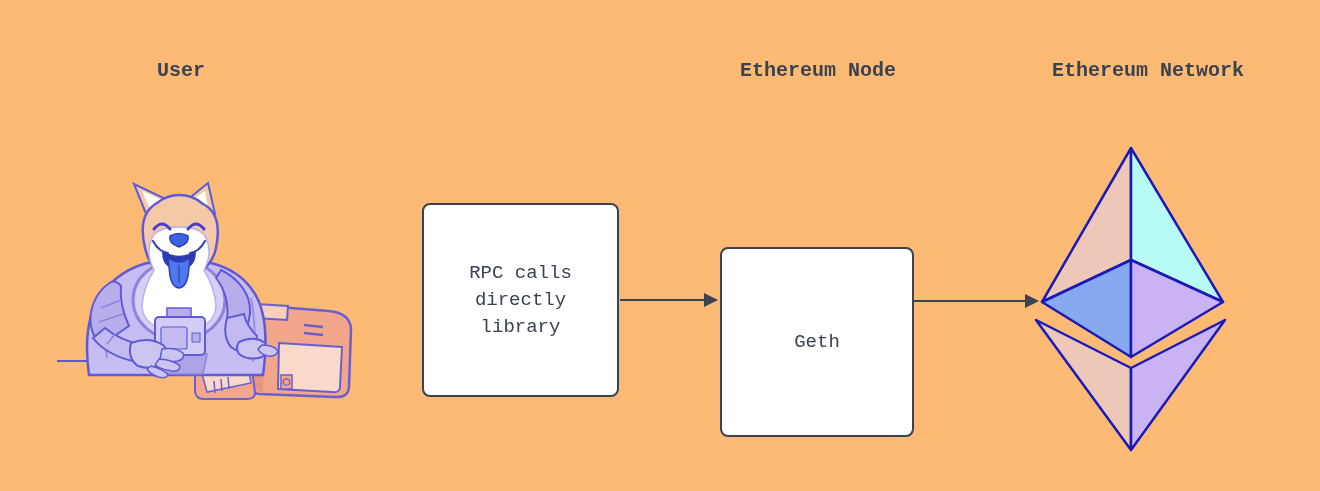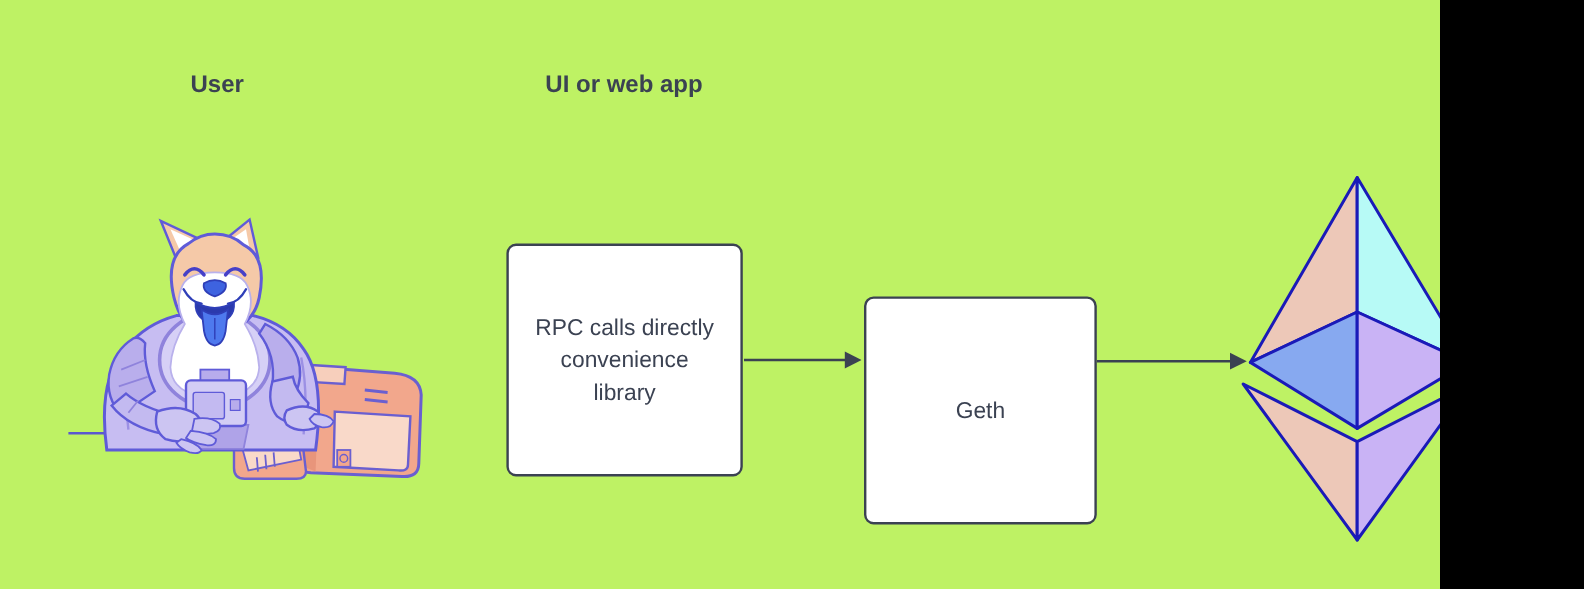--- a/index.html
+++ b/index.html
@@ -1,17 +1,17 @@
 <!DOCTYPE html>
 <html style="--label-text: #3B4252; --box-border: #3B4252; --box-fill: #FFFFFF; --arrow: #3B4252; --eth-peach: #EDC8B8; --eth-cyan: #B7FAF6; --eth-blue: #87A9F0; --eth-purple: #C9B3F5; --eth-outline: #1A1AB8;"><head>
 <meta charset="utf-8">
 <style>
   html,body{margin:0;padding:0;background:#000;}
-  #canvas{position:relative;width:1200px;height:491px;background:#bef264;overflow:hidden;
-          font-family:Liberation Sans, sans-serif;}
+  #canvas{position:relative;width:1320px;height:491px;background:#fdba74;overflow:hidden;
+          font-family:Liberation Mono, monospace;}
   .col-label{position:absolute;top:59px;transform:translateX(-50%);
              font-weight:bold;font-size:20px;line-height:24px;
              color:var(--label-text);white-space:nowrap;}
   .flow-box{position:absolute;box-sizing:border-box;background:var(--box-fill);
             border:2px solid var(--box-border);border-radius:8px;
             display:flex;flex-direction:column;align-items:center;justify-content:center;
             font-size:19px;line-height:27px;color:var(--label-text);text-align:center;}
   #web-app-box{left:422px;top:203px;width:197px;height:194px;}
   #node-box{left:720px;top:203px;width:194px;height:190px;margin-top:44px;}
   .arrow-svg{position:absolute;display:block;}
@@ -26,21 +26,22 @@
   .eth-ml{fill:var(--eth-blue);}
   .eth-mr,.eth-lr{fill:var(--eth-purple);}
   #doge{position:absolute;left:55px;top:148px;}
 </style>
 </head>
 <body>
 
 <div id="canvas">
 
   <div class="col-label" style="left:181px">User</div>
-  <div class="col-label" style="left:520px">UI or web app</div>
+  <div class="col-label" style="left:818px">Ethereum Node</div>
+  <div class="col-label" style="left:1148px">Ethereum Network</div>
 
   <svg id="doge" width="310" height="255" viewBox="0 0 310 255">
 
     <path d="M2 213 L58 213" stroke="#5B58CF" stroke-width="2"></path>
 
     <g>
       <path d="M192 234 L194 172 Q194 157 210 158 L274 163 Q295 165 296 181 L294 238 Q294 250 280 249 L204 246 Q192 245 192 234 Z" fill="#F2A78C" stroke="#6A5FD0" stroke-width="2.5"></path>
       <path d="M196 170 L211 160 L208 245 L198 241 Z" fill="#E8957B"></path>
       <path d="M201 156 L233 158 L232 172 L200 170 Z" fill="#F7CFBC" stroke="#6A5FD0" stroke-width="2"></path>
       <path d="M224 195 L287 199 L285 239 Q285 245 277 244 L223 241 Z" fill="#F9D9C9" stroke="#6A5FD0" stroke-width="2"></path>
@@ -103,21 +104,20 @@
         <path d="M166 122 Q186 132 193 150 Q198 166 191 180 L172 172 Q175 148 161 130 Z" fill="#B9AEEC" stroke="#5F5BD8" stroke-width="2"></path>
         <path d="M172 170 Q167 188 176 199 Q186 207 198 203 L202 188 Q191 177 189 166 Z" fill="#C3BAF0" stroke="#5F5BD8" stroke-width="2"></path>
         <path d="M184 194 Q199 187 210 195 Q215 203 207 209 Q193 213 184 206 Q180 200 184 194 Z" fill="#CCC5F2" stroke="#5F5BD8" stroke-width="2"></path>
         <path d="M207 197 Q219 197 223 203 Q221 209 213 208 Q205 206 203 201 Z" fill="#CCC5F2" stroke="#5F5BD8" stroke-width="1.5"></path>
       </g>
     </g>
   </svg>
 
   <div id="web-app-box" class="flow-box">
     <div>RPC calls directly</div>
-    <div>convenience</div>
     <div>library</div>
   </div>
 
   <svg id="arrow1" class="arrow-svg" width="98" height="18">
     <line class="arrow-line" x1="0" y1="9" x2="85" y2="9"></line>
     <polygon class="arrow-head" points="84,2 98,9 84,16"></polygon>
   </svg>
 
   <div id="node-box" class="flow-box">
     <div>Geth</div>

